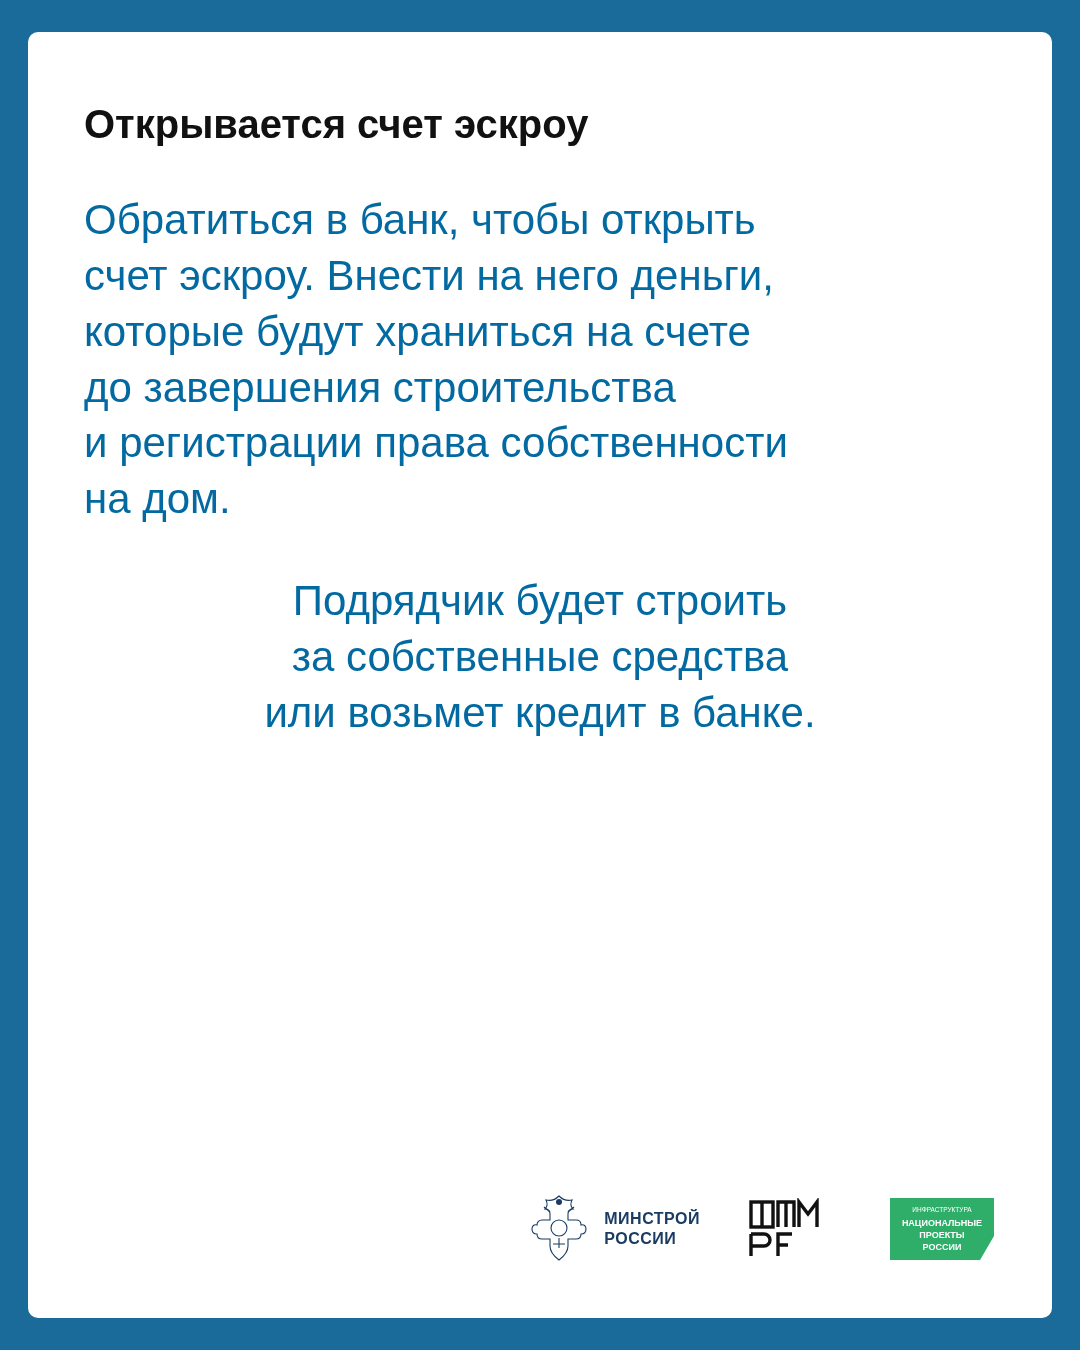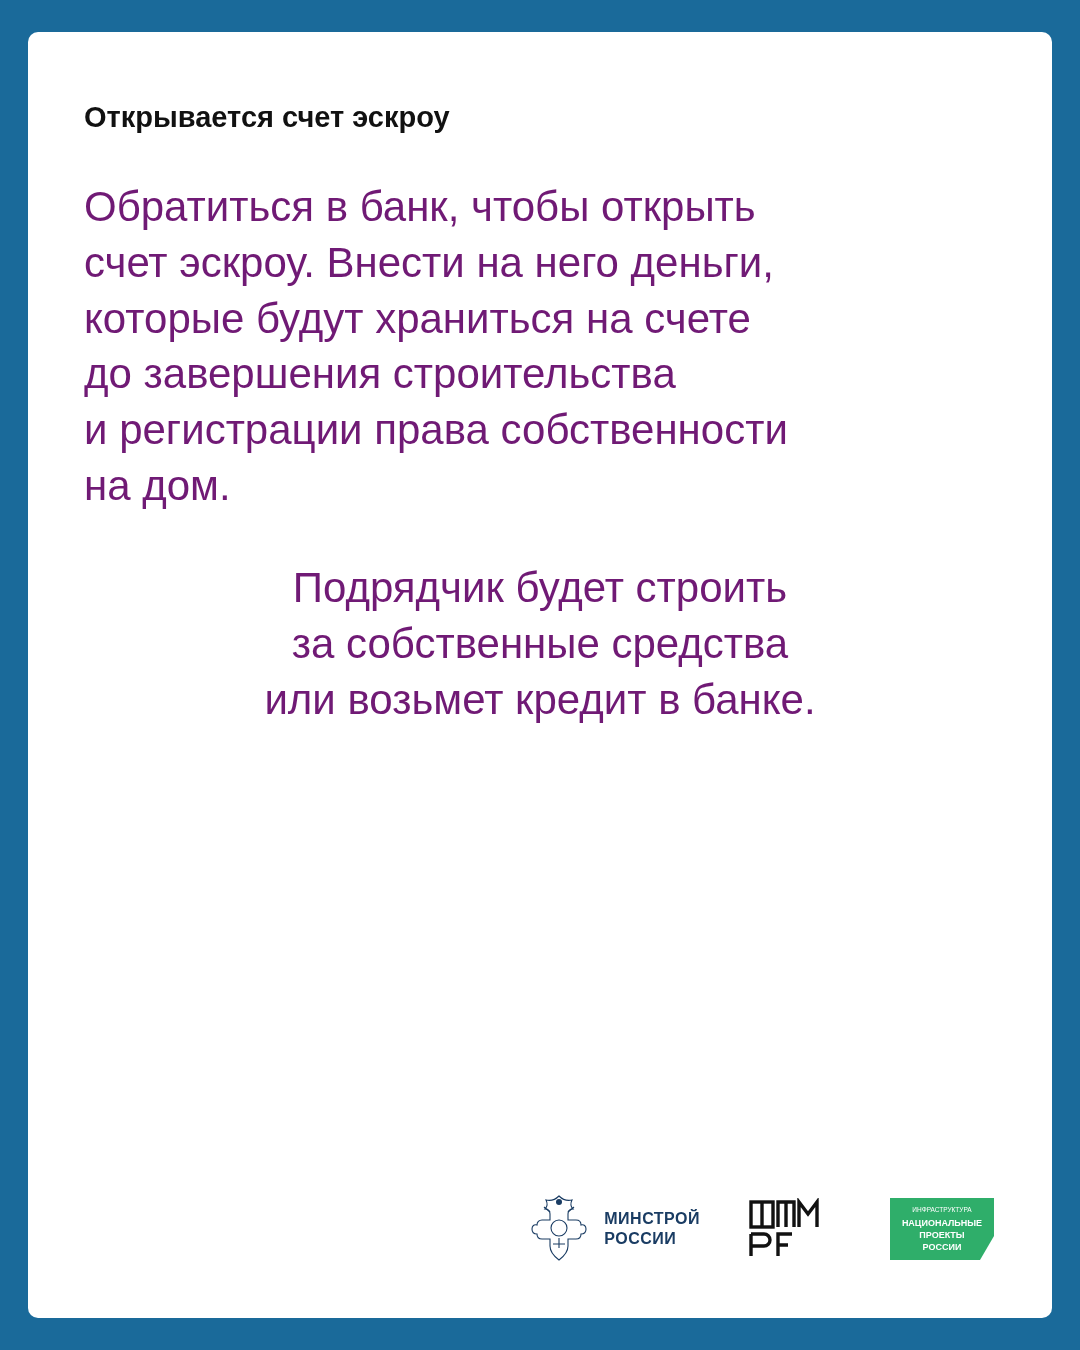--- a/index.html
+++ b/index.html
@@ -53,30 +53,30 @@
   .step-icon svg {
     display: block;
   }
   .step-label {
     font-size: 42px;
     font-weight: 700;
     color: #1a6a9a;
     line-height: 1;
   }
   .step-title {
-    font-size: 29px;
+    font-size: 40px;
     font-weight: 700;
     color: #111111;
     margin-top: 20px;
     line-height: 1.2;
   }
   .body-text {
     font-size: 42px;
     line-height: 1.33;
-    color: #701a75;
+    color: #0369a1;
     font-weight: 500;
     margin-top: 44px;
     white-space: pre-line;
   }
   .body-text.second {
     margin-top: 46px;
     text-align: center;
   }
   .logos {
     position: absolute;

